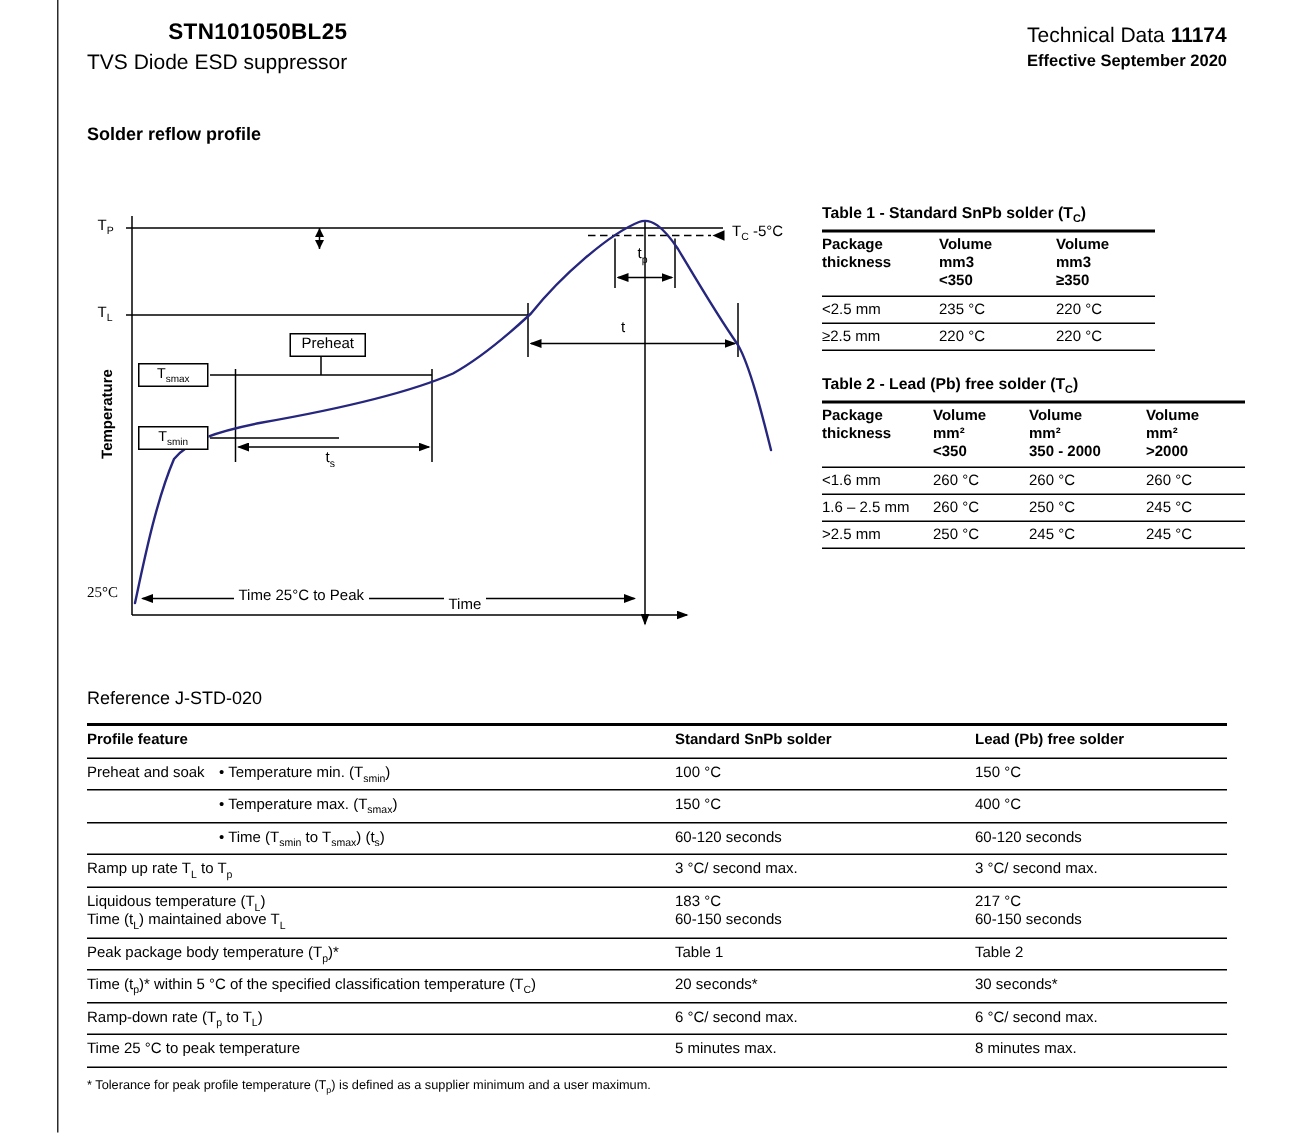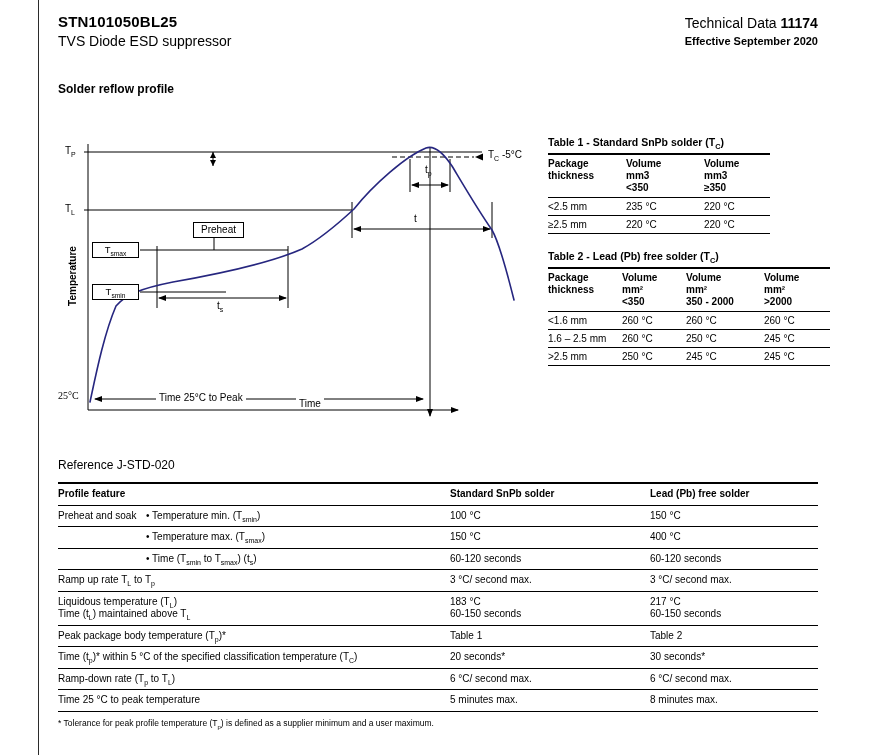--- a/index.html
+++ b/index.html
@@ -8,24 +8,24 @@
     width:874px; height:755px; position:relative; overflow:hidden;
     color:#000; font-family:"Liberation Sans","DejaVu Sans",sans-serif;
   }
   .b { font-weight:bold; }
   sub { font-size:70%; line-height:0; }
 
   
   .left-rule { position:absolute; left:38px; top:0; width:1px; height:755px; background:#2b2b2b; }
 
   
-  .hdr-left { position:absolute; left:58px; top:13px; }
+  .hdr-left { position:absolute; left:58px; top:13px;text-align:right; }
   .part-number { font-size:15px; font-weight:bold; letter-spacing:0.2px; }
   .subtitle { font-size:14px; margin-top:3px; }
-  .hdr-right { position:absolute; right:56px; top:15px; text-align:center; }
+  .hdr-right { position:absolute; right:56px; top:15px; text-align:left; }
   .doc-line { font-size:14px; }
   .effective { font-size:11px; font-weight:bold; margin-top:4px; }
 
   .section-title { position:absolute; left:58px; top:82px; font-size:12px; font-weight:bold; }
 
   
   .chart { position:absolute; left:58px; top:136px; width:505px; height:296px; font-size:10px; }
   .chart svg { position:absolute; left:0; top:0; }
   .ln { stroke:#000; stroke-width:1; }
   .dash { stroke:#000; stroke-width:1; stroke-dasharray:5 3; }

